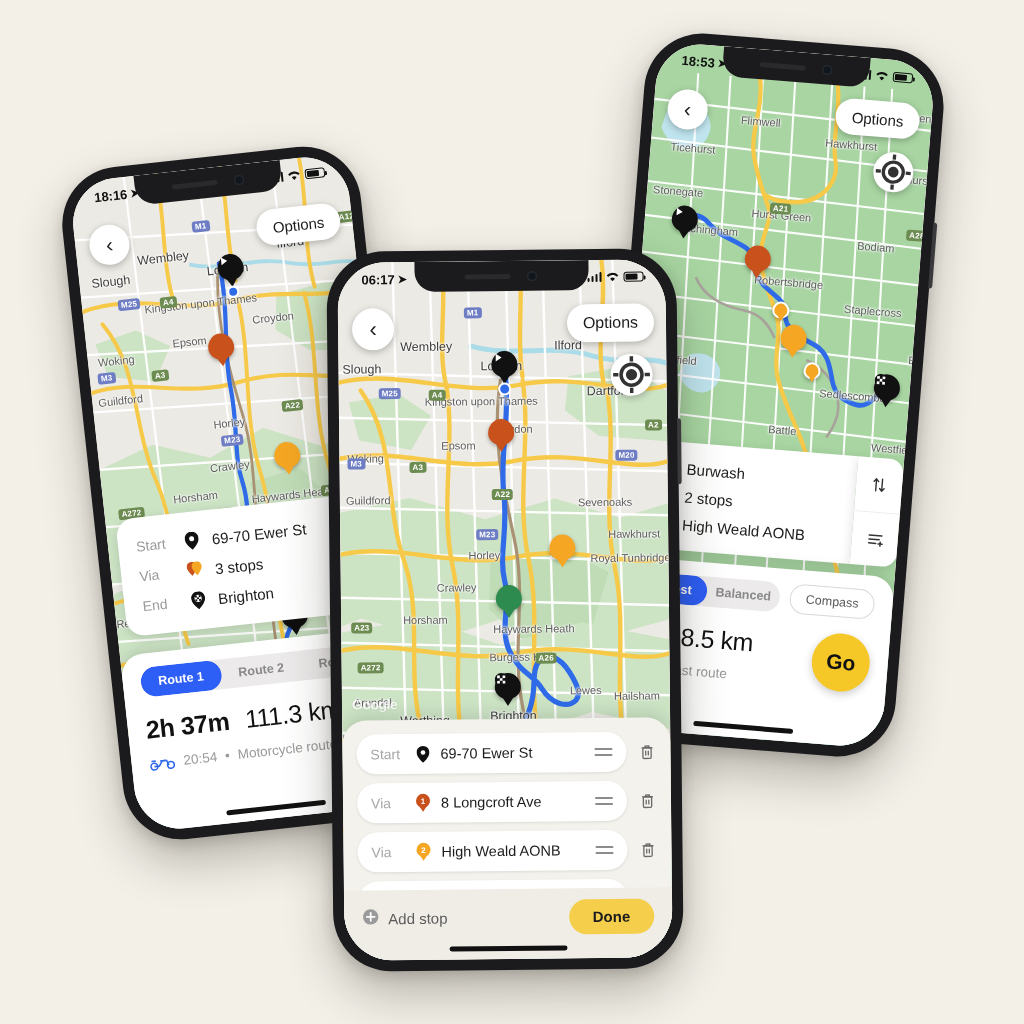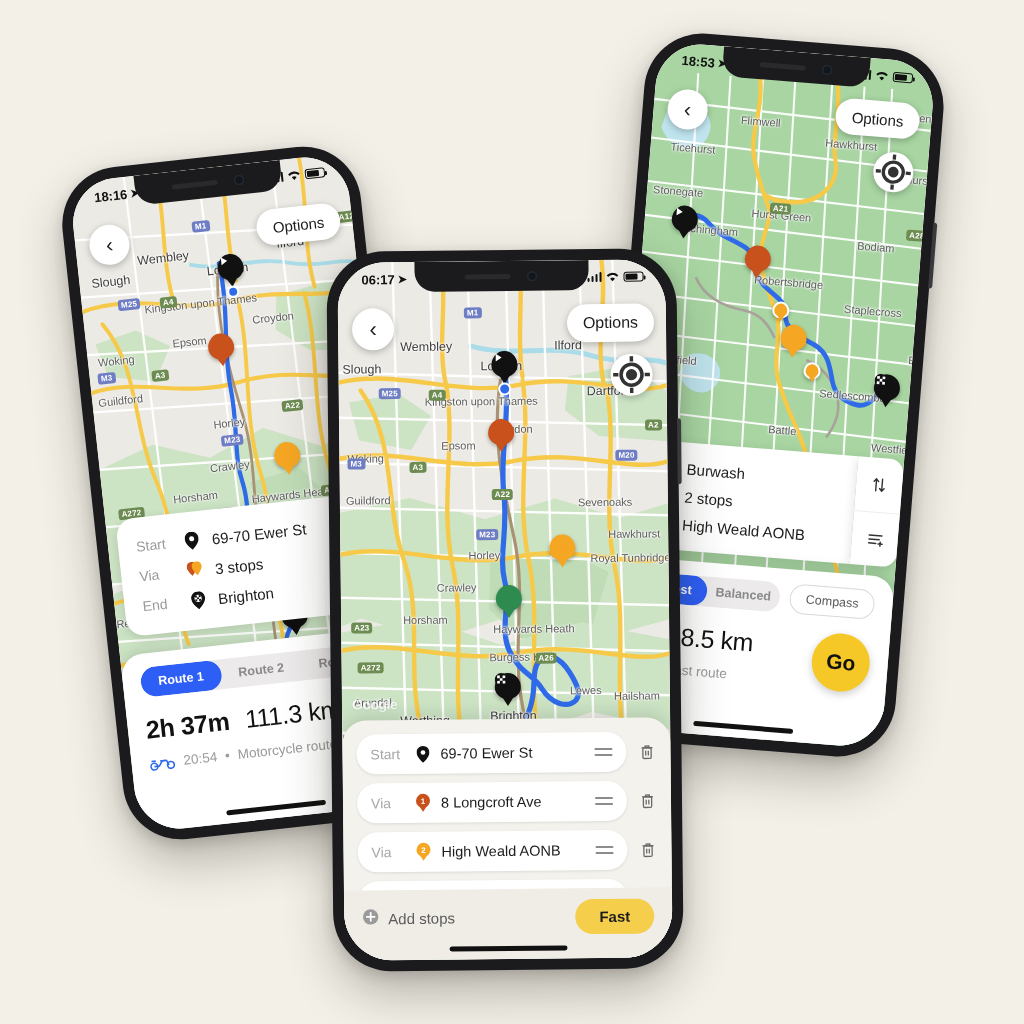--- a/index.html
+++ b/index.html
@@ -895,23 +895,23 @@
 
       <div style="position:absolute; left:0; right:0; bottom:0; height:70px; background:#EFEDE6;
                   display:flex; align-items:center; justify-content:space-between; padding:0 18px 14px 18px;">
         <div style="display:flex; align-items:center; gap:9px;">
           <span>
             <svg width="17" height="17" viewBox="0 0 20 20">
                 <circle cx="10" cy="10" r="9" fill="#9a9a9a"></circle>
               <path d="M10 5.4v9.2M5.4 10h9.2" stroke="#fff" stroke-width="2.1" stroke-linecap="round"></path>
               </svg>
           </span>
-          <span style="font-size:15px;color:#5c5c5c;">Add stops</span>
-        </div>
-        <div class="btn-yellow">Fast</div>
+          <span style="font-size:15px;color:#5c5c5c;">Add stop</span>
+        </div>
+        <div class="btn-yellow">Done</div>
       </div>
 
       <div class="home-ind"></div>
     </div>
 
     <div class="statusbar">
       <div class="sb-left">
         <span>06:17</span>
         <span style="font-size:11px;">➤</span>
       </div>

